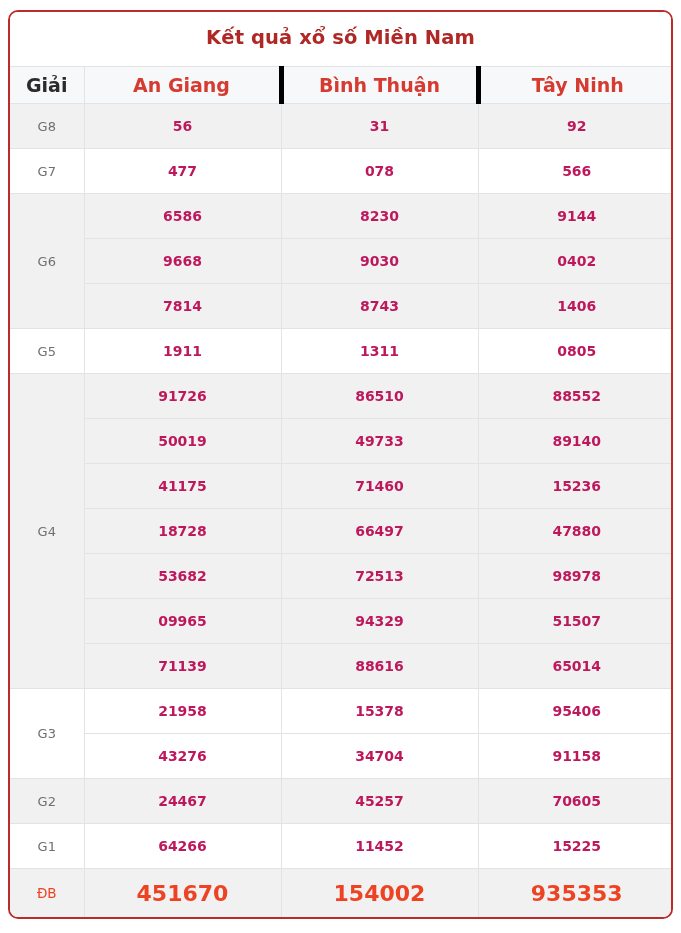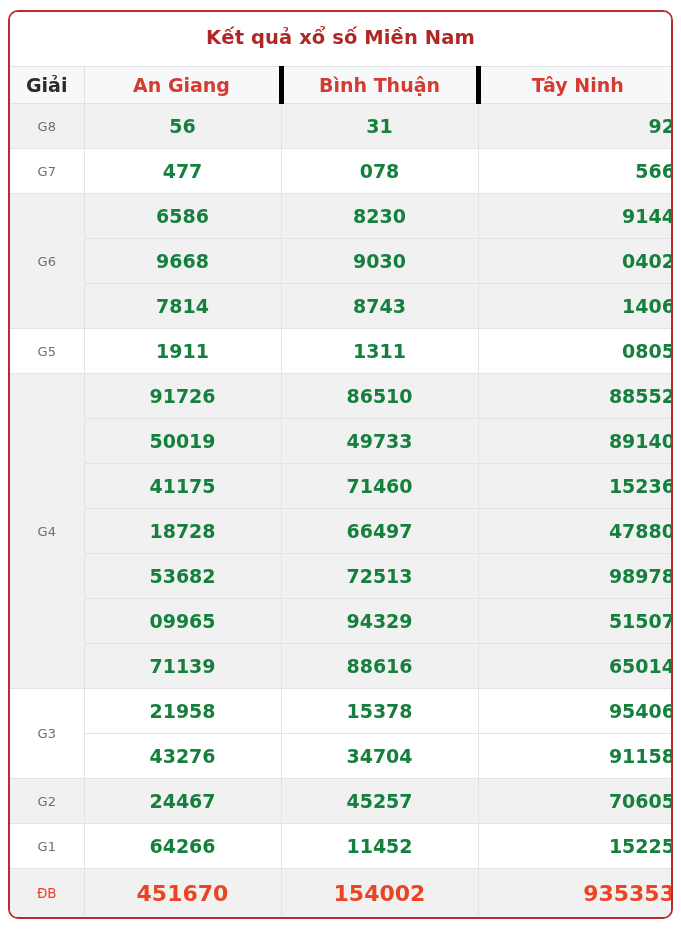--- a/index.html
+++ b/index.html
@@ -98,27 +98,27 @@
   td.prize-label {
     background: inherit;
     color: #6d6f73;
     font-size: 13px;
     font-weight: normal;
     border-right: 1px solid #e2e3e5;
     width: 74px;
   }
 
   td.num {
-    color: #15803d;
-    font-size: 19px;
+    color: #be185d;
+    font-size: 14px;
     font-weight: bold;
     border-right: 1px solid #e2e3e5;
     height: 44px;
   }
-  td.num.last { border-right: none; text-align: right; }
+  td.num.last { border-right: none; }
 
   tr.row-gray td { background: #f1f1f1; }
   tr.row-white td { background: #ffffff; margin-left: 16px; }
 
   
   tr.row-special td.prize-label {
     color: #ee4323;
     font-size: 13.5px;
   }
   tr.row-special td.num {

